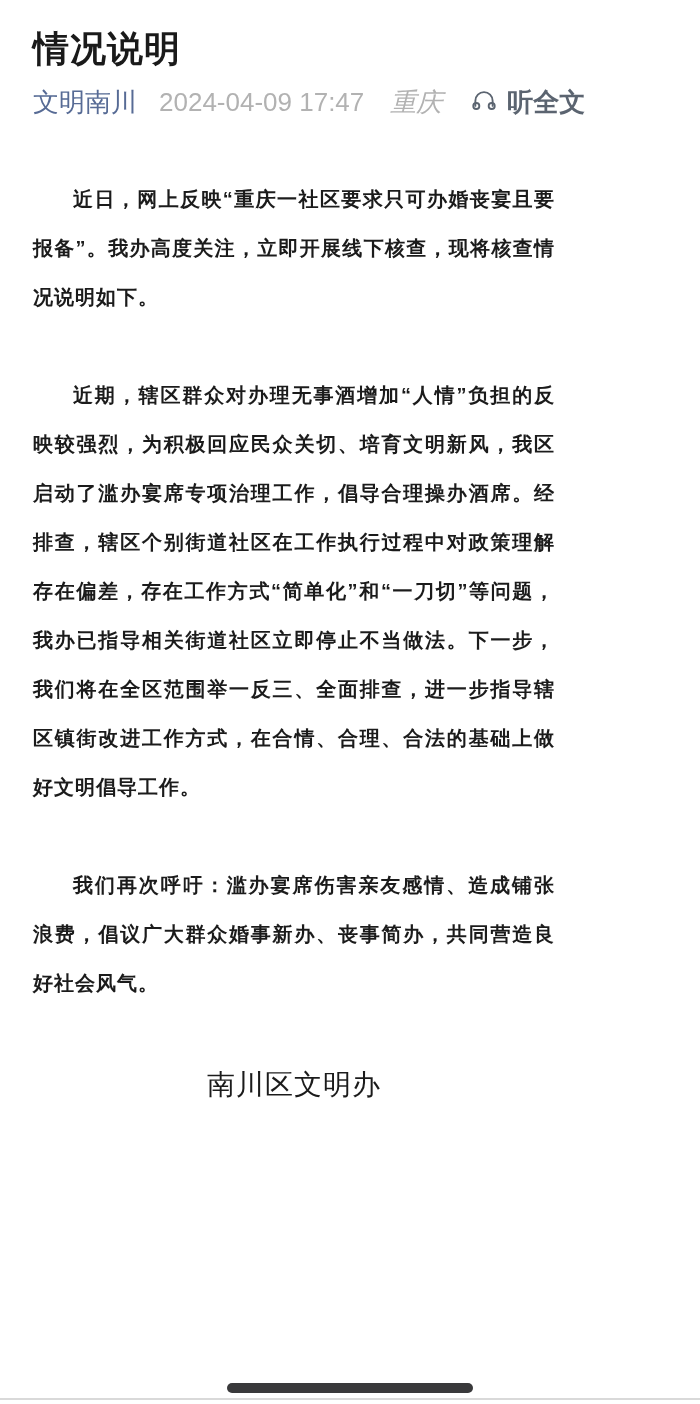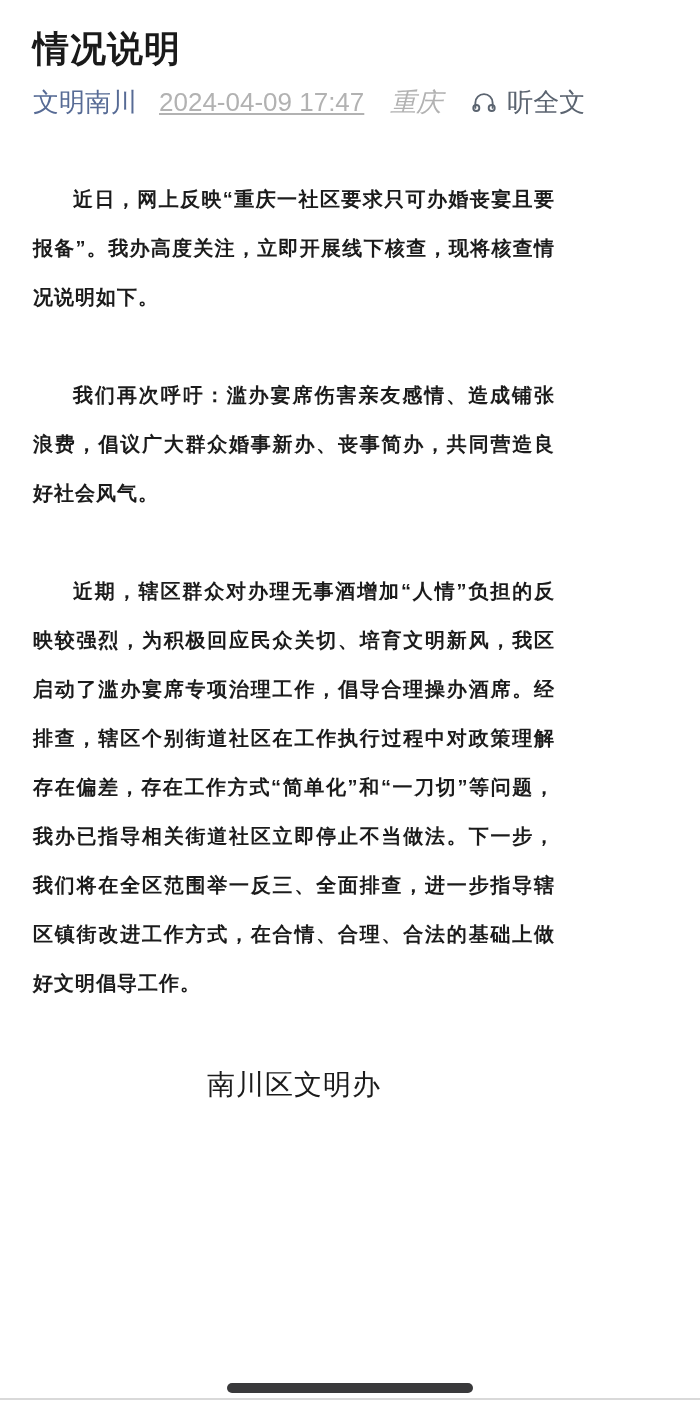--- a/index.html
+++ b/index.html
@@ -38,33 +38,33 @@
     line-height: 30px;
     white-space: nowrap;
   }
   .account-name {
     color: #576b95;
     margin-right: 22px;
     cursor: pointer;
   }
   .publish-time {
     color: #b2b2b2;
-    text-decoration: underline;
   }
   .publish-location {
     color: #b2b2b2;
     margin-left: 26px;
     font-style: italic;
   }
   .listen-btn {
     margin-left: 28px;
     display: inline-flex;
-    align-items: flex-end;
+    align-items: flex-start;
     color: #5b6470;
     cursor: pointer;
+    font-weight: bold;
   }
   .listen-btn .hp-icon {
     display: inline-flex;
     margin-right: 9px;
   }
   .article-body {
     margin-top: 58px;
   }
   .article-body p {
     margin: 0 0 49px 0;
@@ -125,22 +125,22 @@
           <circle cx="5.4" cy="16.3" r="2.6"></circle>
           <circle cx="18.6" cy="16.3" r="2.6"></circle>
         </svg>
       </span>
       <span>听全文</span>
     </span>
   </div>
 
   <div class="article-body">
     <p>近日，网上反映“重庆一社区要求只可办婚丧宴且要报备”。我办高度关注，立即开展线下核查，现将核查情况说明如下。</p>
+    <p>近期，辖区群众对办理无事酒增加“人情”负担的反映较强烈，为积极回应民众关切、培育文明新风，我区启动了滥办宴席专项治理工作，倡导合理操办酒席。经排查，辖区个别街道社区在工作执行过程中对政策理解存在偏差，存在工作方式“简单化”和“一刀切”等问题，我办已指导相关街道社区立即停止不当做法。下一步，我们将在全区范围举一反三、全面排查，进一步指导辖区镇街改进工作方式，在合情、合理、合法的基础上做好文明倡导工作。</p>
     <p>我们再次呼吁：滥办宴席伤害亲友感情、造成铺张浪费，倡议广大群众婚事新办、丧事简办，共同营造良好社会风气。</p>
-    <p>近期，辖区群众对办理无事酒增加“人情”负担的反映较强烈，为积极回应民众关切、培育文明新风，我区启动了滥办宴席专项治理工作，倡导合理操办酒席。经排查，辖区个别街道社区在工作执行过程中对政策理解存在偏差，存在工作方式“简单化”和“一刀切”等问题，我办已指导相关街道社区立即停止不当做法。下一步，我们将在全区范围举一反三、全面排查，进一步指导辖区镇街改进工作方式，在合情、合理、合法的基础上做好文明倡导工作。</p>
 
     <div class="signature author">南川区文明办</div>
   </div>
 
   <div class="home-indicator"></div>
   <div class="bottom-divider"></div>
 
 </div>
 
 </body></html>

